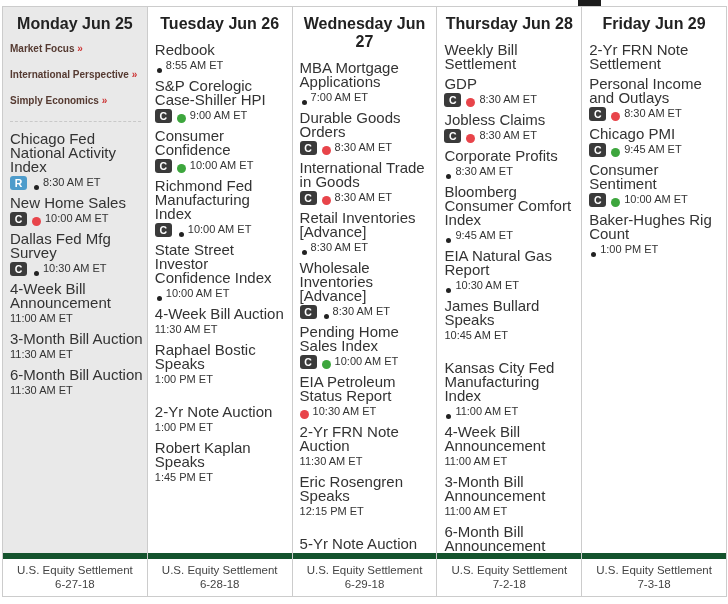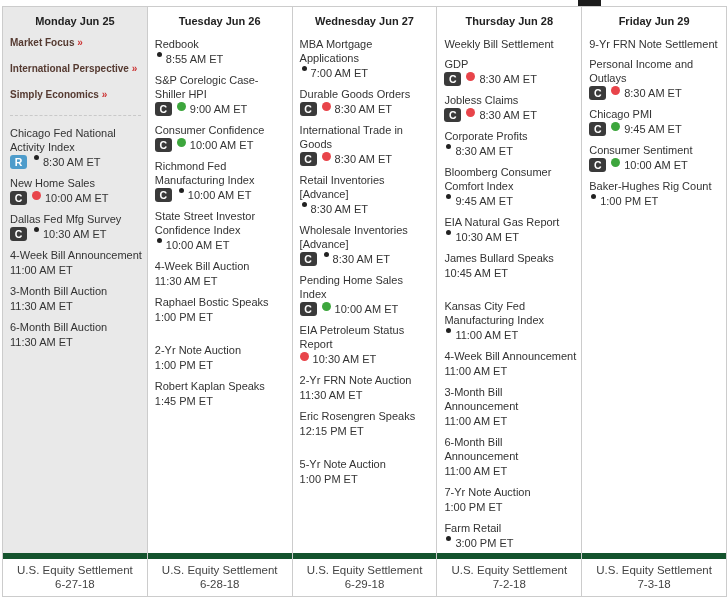--- a/index.html
+++ b/index.html
@@ -5,32 +5,32 @@
   * { margin:0; padding:0; box-sizing:border-box; }
   html,body { background:#fff; }
   body { font-family:"Liberation Sans", sans-serif; color:#333; }
   .wrap { position:relative; width:728px; height:604px; background:#fff; overflow:hidden; }
   .black-tab { position:absolute; left:578px; top:0; width:23px; height:6px; background:#1c1c1c; }
   .calendar { position:absolute; left:2px; top:6px; width:725px; height:591px;
               border:1px solid #ccc; display:flex; background:#fff; }
   .col { flex:1 1 0; min-width:0; display:flex; flex-direction:column; background:#fff; }
   .col + .col { border-left:1px solid #ccc; }
   .col.highlight .col-header, .col.highlight .col-body { background:#e9e9e9; }
-  .col-header { font-size:11px; font-weight:bold; text-align:center; color:#222;
+  .col-header { font-size:16px; font-weight:bold; text-align:center; color:#222;
                 padding:8px 2px 4px; }
   .col-body { flex:1 1 auto; overflow:hidden; padding:6px 4px 0 7px; }
   .links { margin-bottom:2px; }
   .mlink { font-size:10px; font-weight:bold; color:#553a31; margin-bottom:15px; cursor:pointer; }
   .mlink .arrow { color:#cc3333; font-weight:bold; }
   .dashed { border-top:1px dashed #c9c9c9; margin:2px 2px 10px 0; }
   .event { margin-bottom:6px; }
   .event.gap { margin-top:18px; }
-  .ev-name { font-size:11px; line-height:14px; color:#333; }
+  .ev-name { font-size:15px; line-height:14px; color:#333; }
   .ev-row { margin-top:1px; font-size:11px; line-height:15px; height:15px;
-            display:flex; align-items:flex-start; }
+            display:flex; align-items:flex-end; }
   .badge { display:inline-block; width:17px; height:14px; border-radius:3px;
            color:#fff; font-size:10.5px; font-weight:bold; line-height:14px;
            text-align:center; margin-right:5px; cursor:pointer; flex:0 0 auto; }
   .badge-c { background:#3a3a3a; }
   .badge-r { background:#4e9ccb; }
   .dot { display:inline-block; border-radius:50%; margin-right:4px; flex:0 0 auto; }
   .dot-red   { width:9px; height:9px; background:#e8444a; }
   .dot-green { width:9px; height:9px; background:#3da63d; }
   .dot-black { width:5px; height:5px; background:#222; margin-left:2px; }
   .ev-time { color:#333; white-space:nowrap; }
@@ -382,21 +382,21 @@
     <div class="col-footer">
       <div class="f-label">U.S. Equity Settlement</div>
       <div class="f-date">7-2-18</div>
     </div>
   </div>
 
   <div class="col">
     <div class="col-header">Friday Jun 29</div>
     <div class="col-body">
   <div class="event">
-    <div class="ev-name">9-Yr FRN Note Settlement</div>
+    <div class="ev-name">2-Yr FRN Note Settlement</div>
 
   </div>
 
   <div class="event">
     <div class="ev-name">Personal Income and Outlays</div>
     <div class="ev-row">
               <span class="badge badge-c">C</span>
               <span class="dot dot-red"></span>
               <span class="ev-time">8:30 AM ET</span>
             </div>

